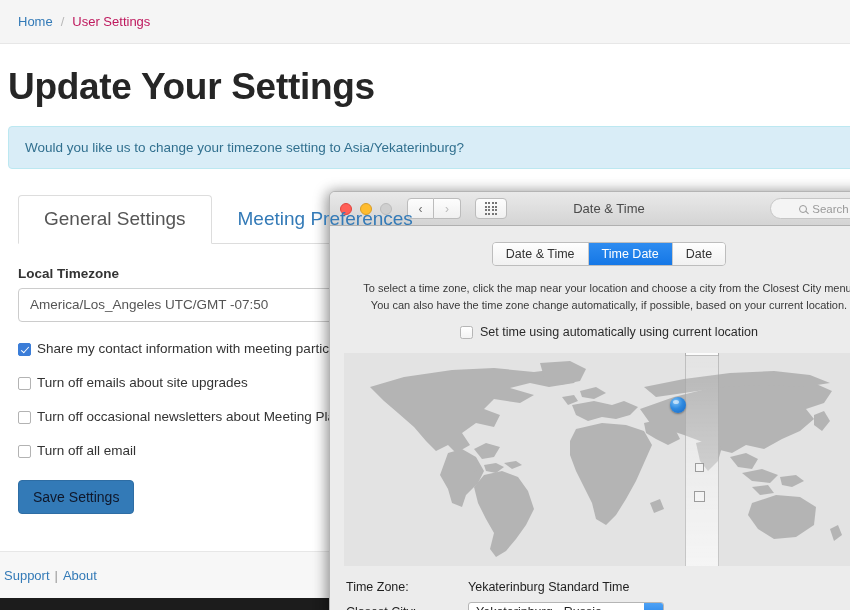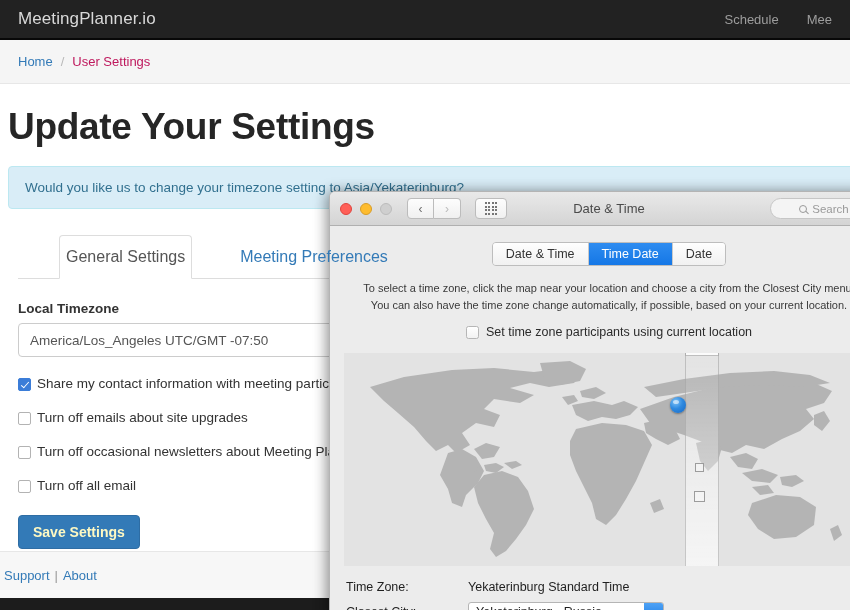--- a/index.html
+++ b/index.html
@@ -42,22 +42,22 @@
     margin: 18px 0 0 8px; width: 860px;
     background:#d9edf7; border:1px solid #bce8f1; border-radius:4px;
     padding: 13px 16px; font-size:13.5px; color:#31708f;
   }
 
   .tabs { margin: 26px 0 0 18px; display:flex; align-items:flex-end; position:relative; }
   .tabs::after {
     content:""; position:absolute; left:0; bottom:0; width:820px; height:1px; background:#ddd;
   }
   .tab {
-    padding: 10px 6px; font-size:16px; color:#337ab7; position:relative; z-index:2;
-    border:1px solid transparent; border-radius:4px 4px 0 0; line-height:1.4;margin-left:41px;
+    padding: 10px 25px; font-size:19px; color:#337ab7; position:relative; z-index:2;
+    border:1px solid transparent; border-radius:4px 4px 0 0; line-height:1.4;
   }
   .tab.active {
     color:#555; background:#fff; border-color:#ddd; border-bottom-color:#fff;
   }
 
   .form-area { margin: 22px 0 0 18px; }
   .field-label { font-size:13.5px; font-weight:bold; color:#333; margin-bottom:7px; }
   .tz-input {
     width: 560px; height: 34px; border:1px solid #ccc; border-radius:4px;
     background:#fff; color:#555; font-size:13.5px; padding:0 11px;
@@ -71,21 +71,21 @@
     background:#fff; margin-right:6px; flex:none; position:relative; top:2px;
   }
   .cbox.checked { background:#3b7dd8; border-color:#3b7dd8; }
   .cbox.checked::after {
     content:""; position:absolute; left:4px; top:1px; width:3px; height:7px;
     border:solid #fff; border-width:0 1.6px 1.6px 0; transform: rotate(42deg);
   }
   .save-btn {
     margin-top:22px; display:inline-block;
     background:#337ab7; border:1px solid #2e6da4; border-radius:4px;
-    color:#fef9c3; font-size:14px; padding:8px 14px; font-weight:bold;
+    color:#0f172a; font-size:14px; padding:8px 14px; font-weight:normal;
   }
 
   .footer {
     position:absolute; left:0; bottom:12px; width:850px; height:47px;
     background:#f7f7f7; border-top:1px solid #e7e7e7;
     display:flex; align-items:center; padding-left:2px; font-size:13px;
   }
   .footer a { color:#337ab7; text-decoration:none; }
   .footer .pipe { color:#999; margin:0 5px; }
   .footer-strip { position:absolute; left:0; bottom:0; width:850px; height:12px; background:#1c1c1c; }
@@ -209,27 +209,20 @@
     display:flex; align-items:center; justify-content:center; color:#fff; font-size:9px;
   }
 </style>
 </head>
 <body>
 
 <div id="page">
 
   <div class="webapp">
 
-    <div class="navbar">
-      <div class="brand">MeetingPlanner.io</div>
-      <div class="navlinks">
-        <span>Schedule</span>
-        <span>Mee</span>
-      </div>
-    </div>
 
     <div class="breadcrumb-bar">
       <span class="crumb-link">Home</span>
       <span class="crumb-sep">/</span>
       <span class="crumb-cur">User Settings</span>
     </div>
 
     <div class="page-title">Update Your Settings</div>
 
     <div class="alert-info">Would you like us to change your timezone setting to Asia/Yekaterinburg?</div>
@@ -320,21 +313,21 @@
         </div>
       </div>
 
       <div class="instructions">
         <div>To select a time zone, click the map near your location and choose a city from the Closest City menu.</div>
         <div>You can also have the time zone change automatically, if possible, based on your current location.</div>
       </div>
 
       <div class="auto-row">
         <span class="mac-cbox"></span>
-        <span>Set time zone participants using current location</span>
+        <span>Set time using automatically using current location</span>
       </div>
 
       <div class="map-wrap">
         <svg width="510" height="213" viewBox="0 0 510 213">
           <g fill="#b4b4b4">
 
             <path d="M26 34 L60 24 L108 17 L150 15 L190 19 L214 16 L238 20 L230 30 L205 34 L186 30 L166 35 L190 42 L176 50 L150 46 L140 56 L156 62 L150 74 L132 70 L118 80 L126 92 L112 100 L104 92 L92 98 L82 88 L70 74 L54 60 L40 48 Z"></path>
             <path d="M104 100 L118 96 L132 104 L140 118 L134 130 L122 142 L118 154 L108 150 L104 136 L96 122 Z"></path>
             <path d="M130 96 L142 90 L156 94 L150 104 L138 106 Z"></path>
 

